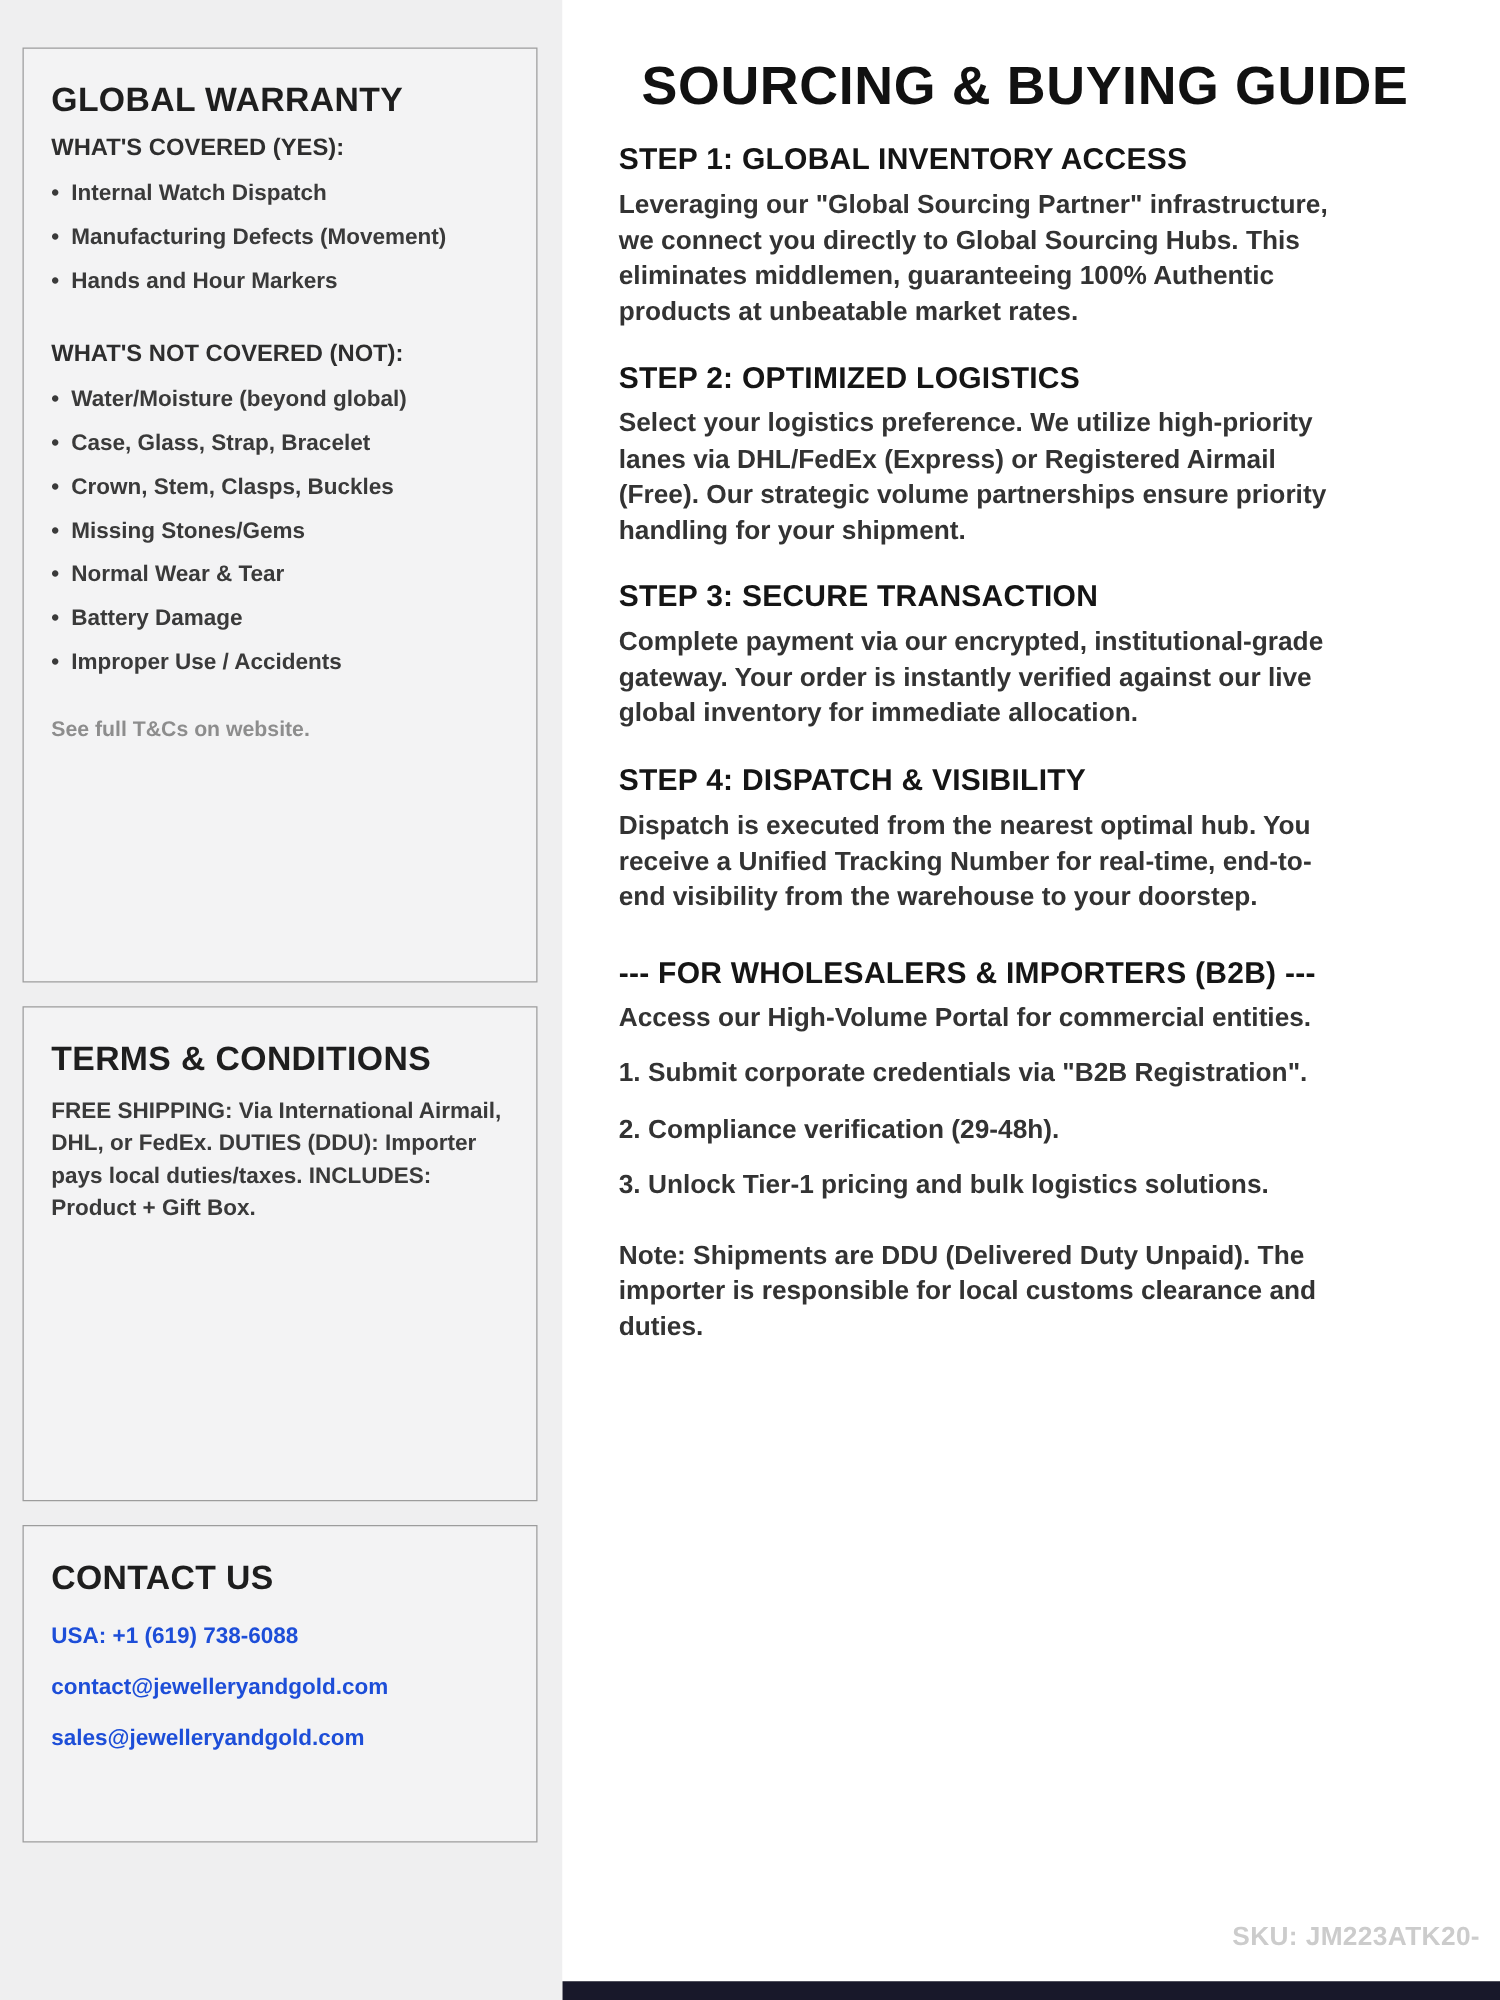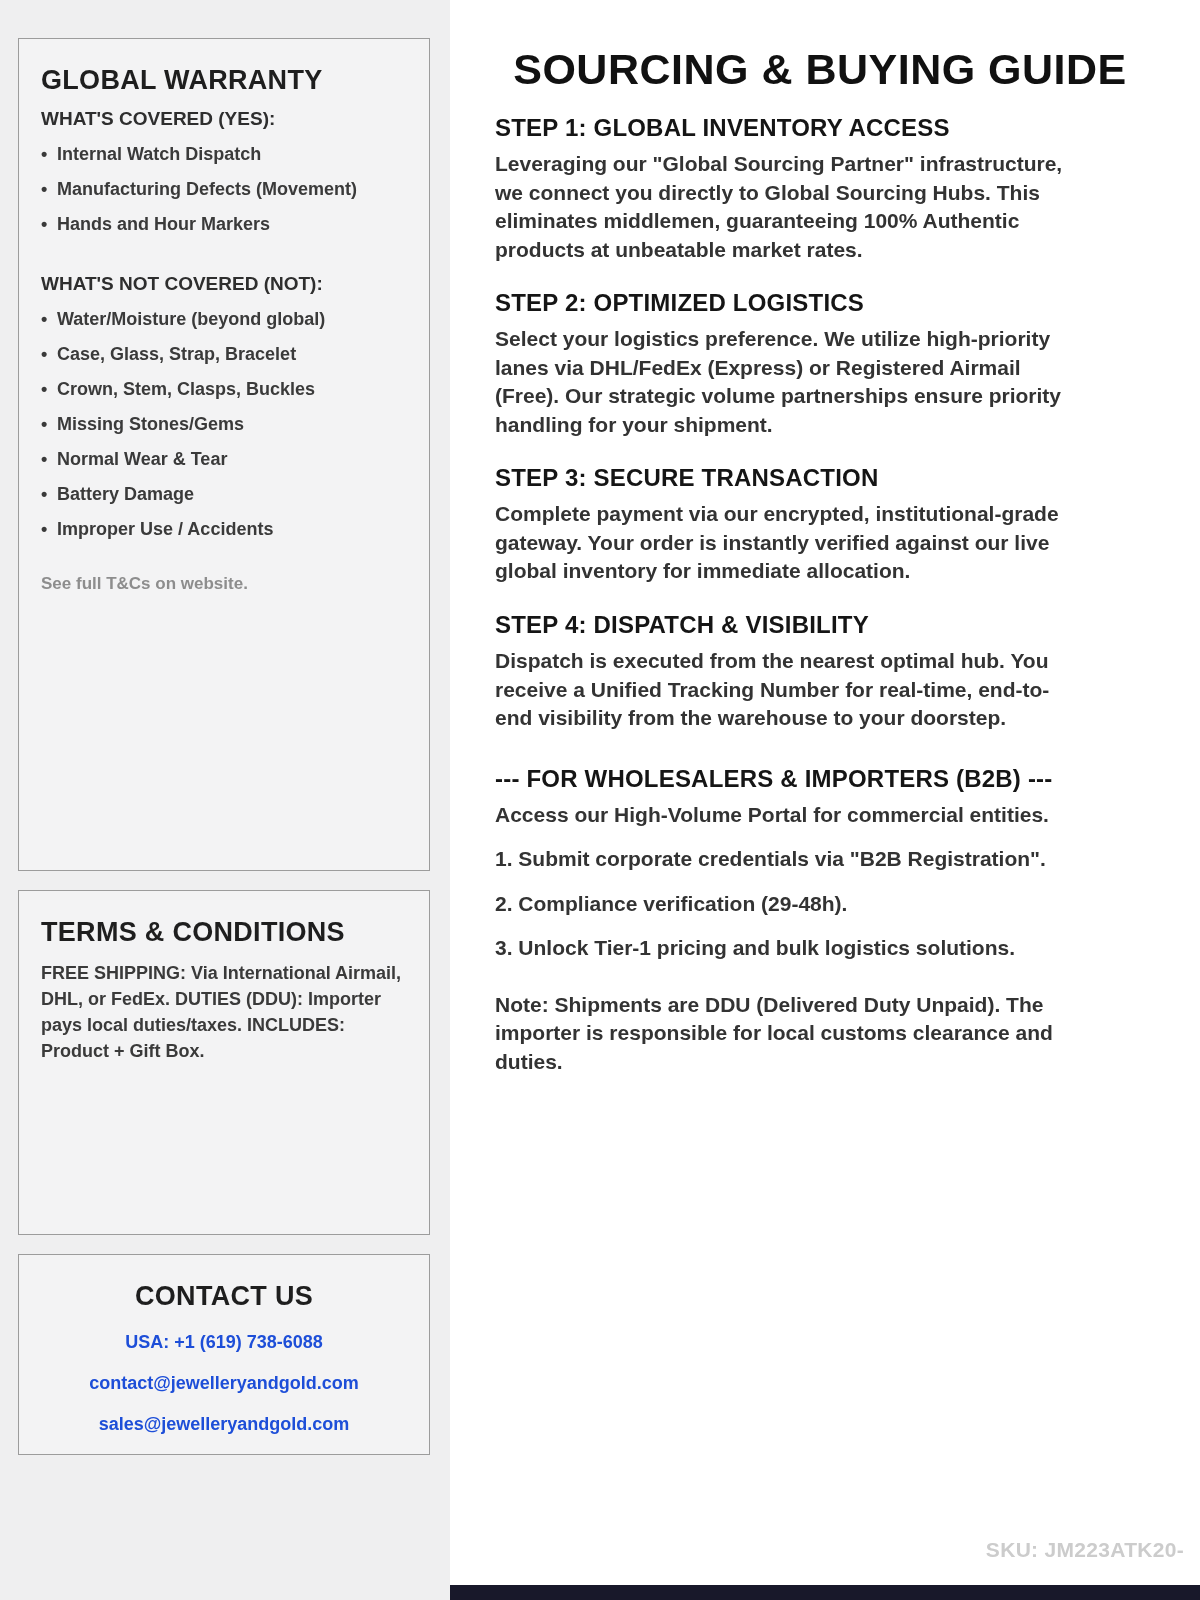--- a/index.html
+++ b/index.html
@@ -4,23 +4,23 @@
 <style>
   * { margin:0; padding:0; box-sizing:border-box; }
   html, body { width:1200px; height:1600px; }
   body { font-family:"Liberation Sans", sans-serif; background:#ffffff; }
 
   .page { position:relative; width:1200px; height:1600px; display:flex; overflow:hidden; }
 
   
   .sidebar { width:450px; min-width:450px; height:100%; background:#efeff0; padding:38px 20px 0 18px; }
   .box { border:1px solid #9c9c9c; background:#f3f3f4; padding:26px 22px; margin-bottom:19px; }
-  .box-warranty { height:833px; }
-  .box-terms { height:345px; }
-  .box-contact { height:201px;text-align:center; }
+  .box-warranty { height:748px; }
+  .box-terms { height:396px; }
+  .box-contact { height:254px; }
   .box h2 { font-size:27px; font-weight:800; color:#1e1e1e; letter-spacing:0.3px; margin-bottom:12px; }
   .box h3 { font-size:19px; font-weight:800; color:#2e2e2e; margin-bottom:4px; }
   .box h3.gap-top { margin-top:38px; }
   .box ul { list-style:none; }
   .box li { font-size:18px; font-weight:700; color:#3a3a3a; margin:14px 0; padding-left:16px; position:relative; }
   .box li::before { content:"\2022"; position:absolute; left:0; top:0; color:#3a3a3a; }
   .footnote { margin-top:34px; font-size:17px; font-weight:700; color:#8d8d8d; }
   .box p.body { font-size:18px; font-weight:700; color:#3a3a3a; line-height:1.45; margin-top:6px; }
   .contact-line { font-size:18px; font-weight:700; color:#1d4ed8; margin-top:20px; }
 

